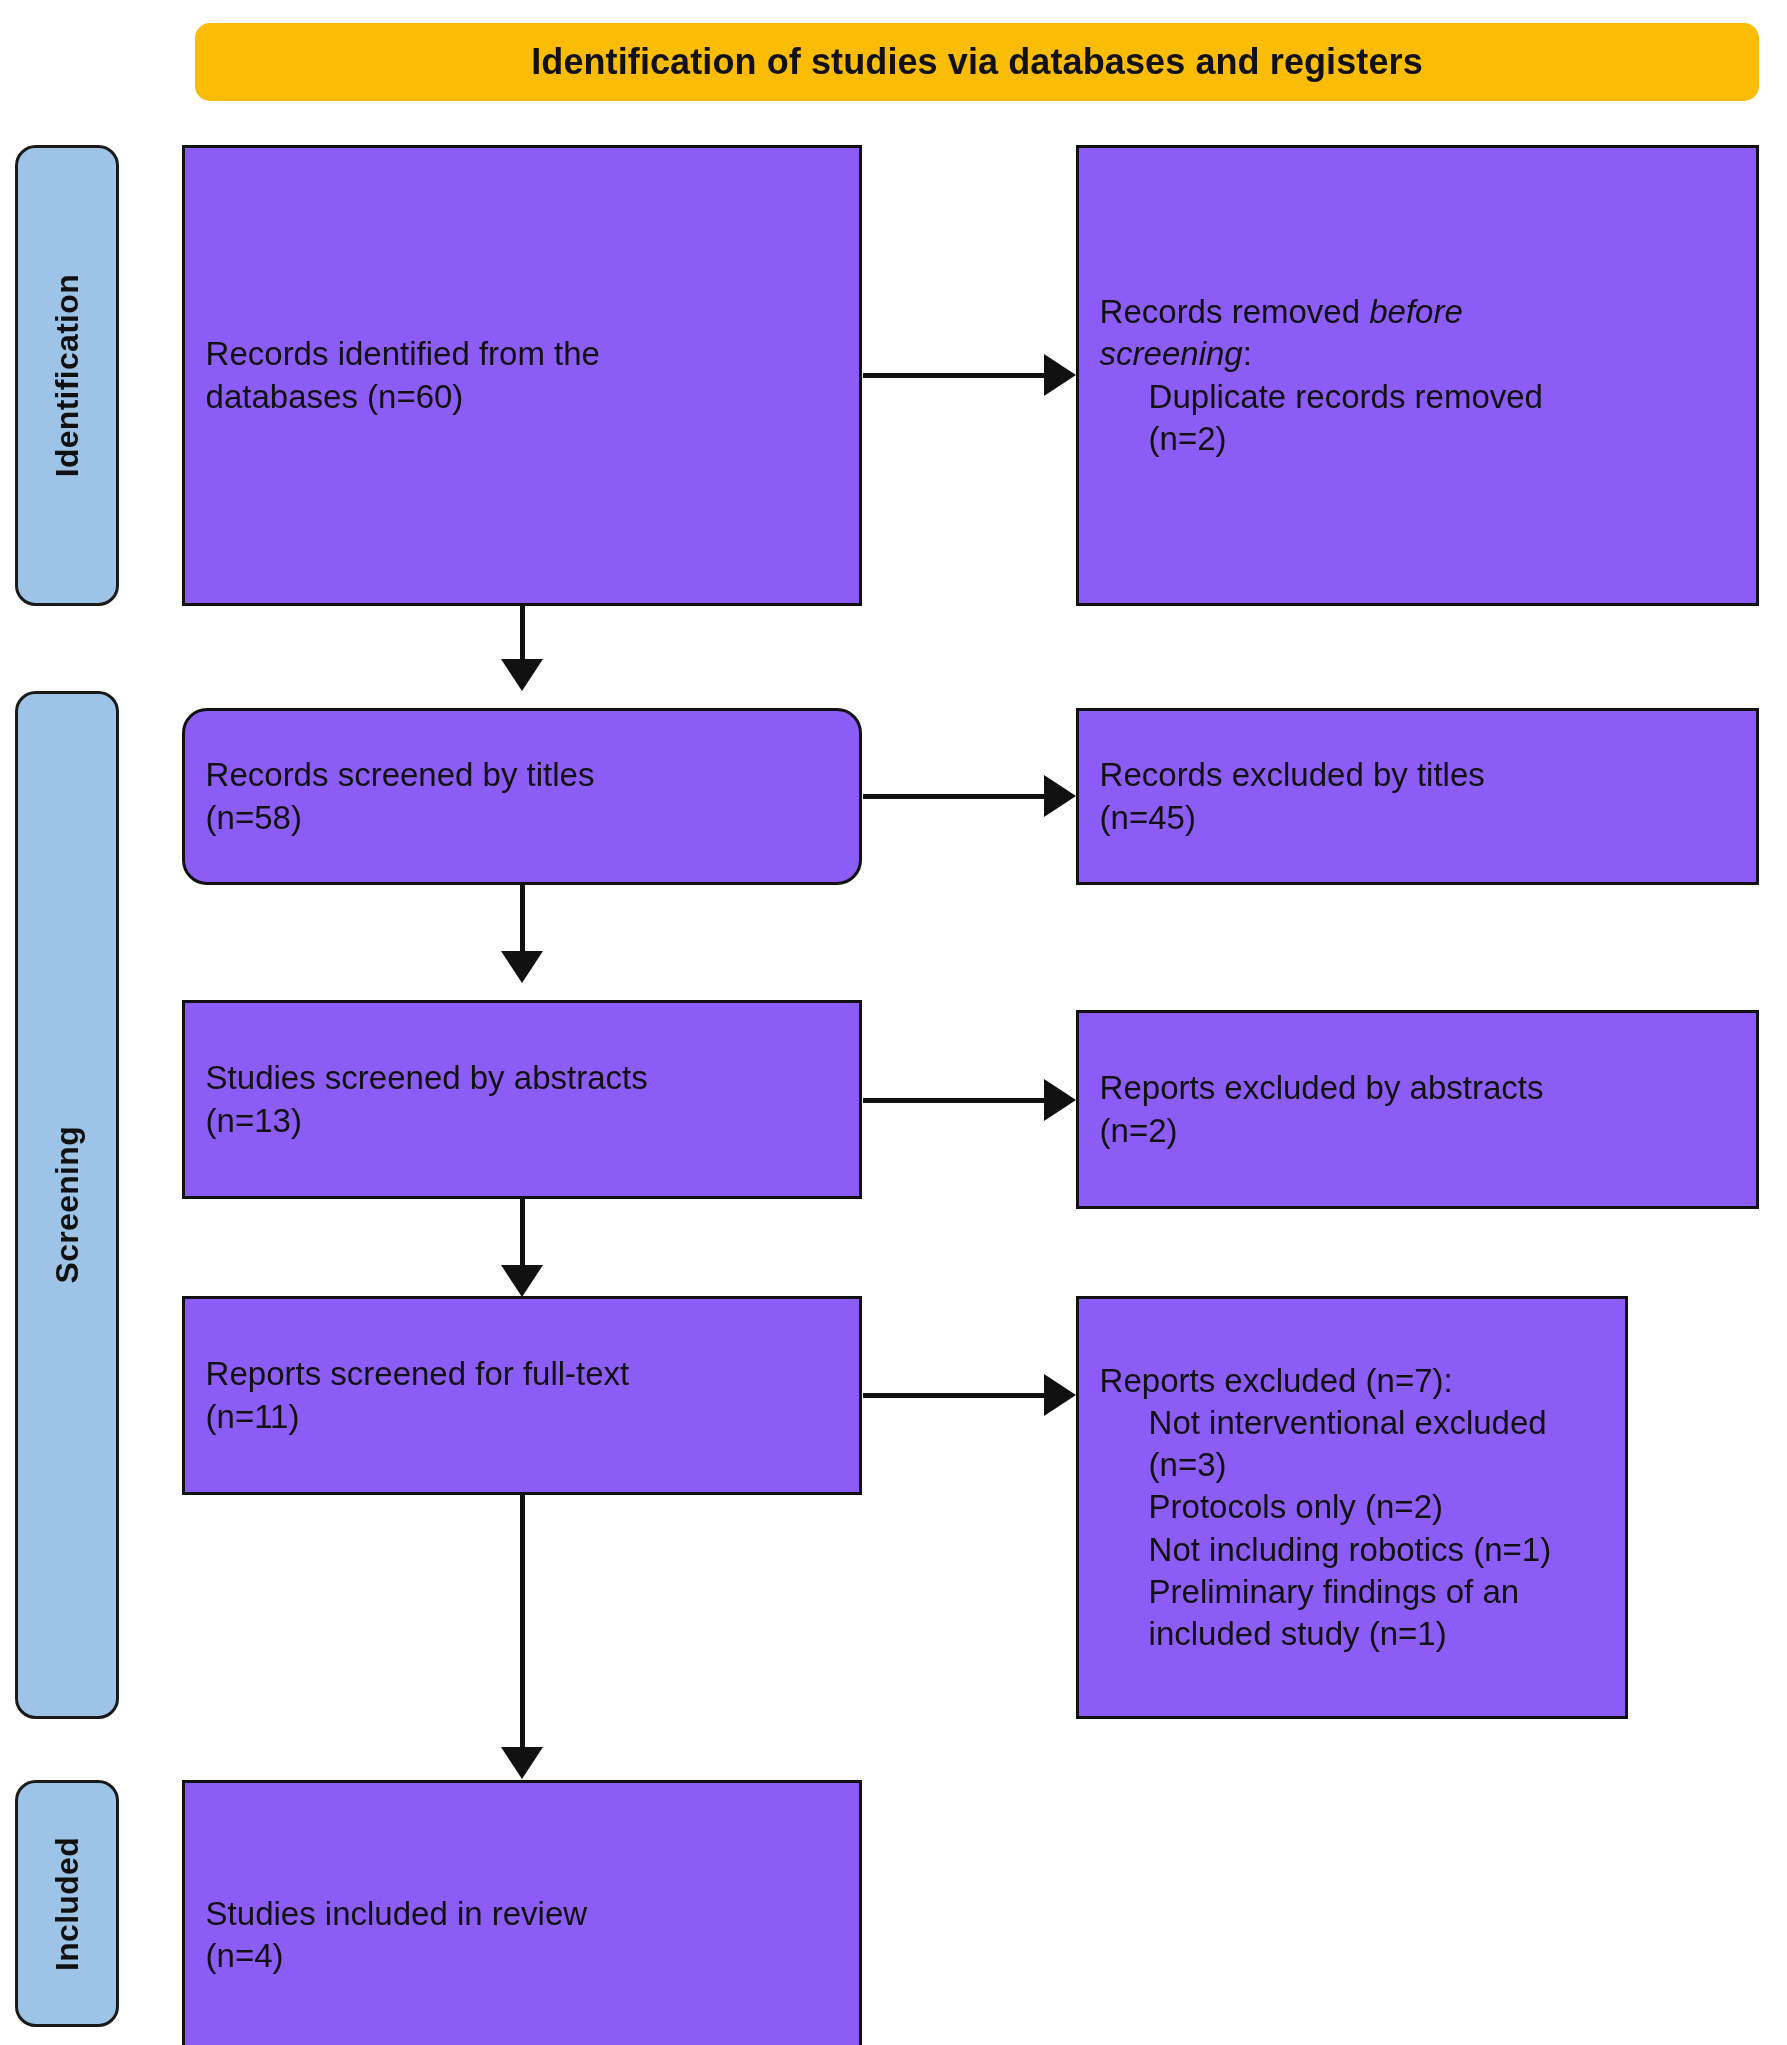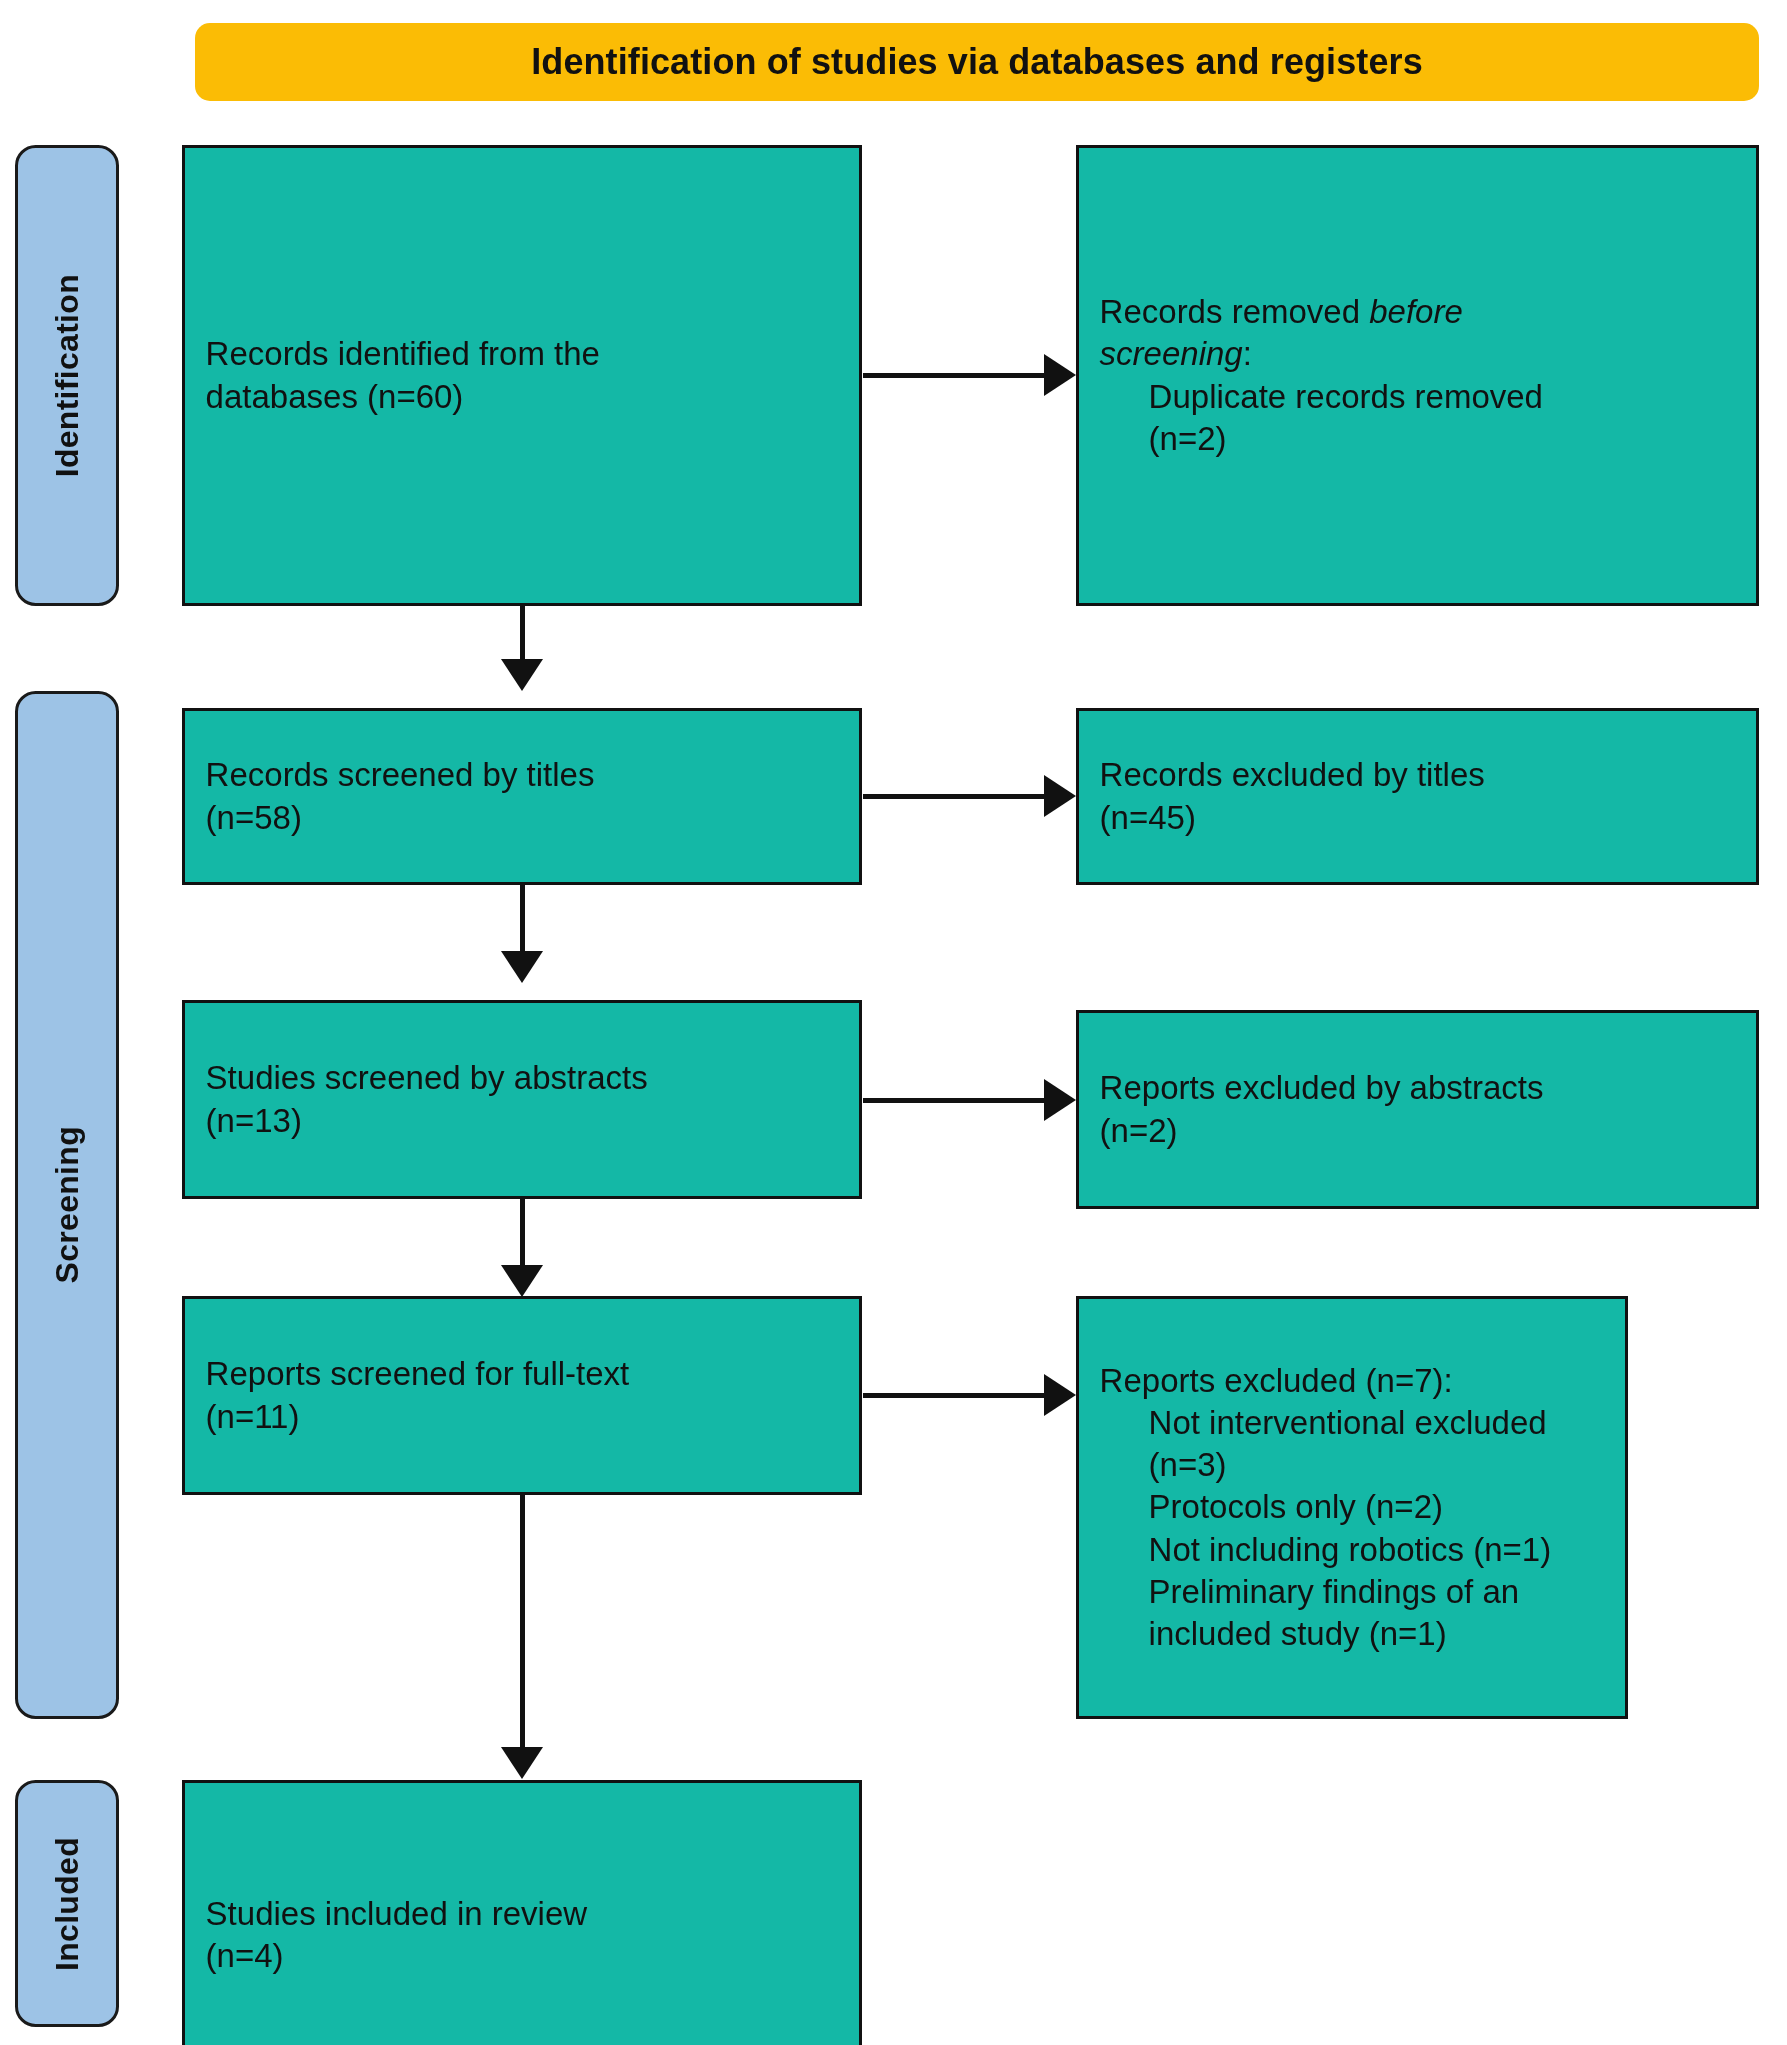--- a/index.html
+++ b/index.html
@@ -56,21 +56,21 @@
     font-size: 32px;
     font-weight: bold;
     color: #111111;
     white-space: nowrap;
     letter-spacing: 0.3px;
   }
 
   
   .box {
     position: absolute;
-    background: #14b8a6;
+    background: #8b5cf6;
     border: 3.4px solid #111111;
     box-sizing: border-box;
     display: flex;
     align-items: center;
   }
   .box-text {
     padding: 0 20.6px;
     font-size: 33px;
     line-height: 1.28;
     color: #111111;
@@ -145,21 +145,21 @@
       <span class="indent">(n=2)</span>
     </div>
   </div>
 
   <div class="hline" style="left:863px; top:373px; width:181px;"></div>
   <div class="arrow-right" style="left:1044px; top:354px;"></div>
 
   <div class="vline" style="left:520px; top:606px; height:56px;"></div>
   <div class="arrow-down" style="left:501px; top:659px;"></div>
 
-  <div class="box" style="left:182px; top:708px; width:680px; height:177px;">
+  <div class="box" style="left:182px; top:708px; width:680px; height:177px;border-radius:25px;">
     <div class="box-text">
       <span class="line">Records screened by titles</span>
       <span class="line">(n=58)</span>
     </div>
   </div>
 
   <div class="box" style="left:1076px; top:708px; width:683px; height:177px;">
     <div class="box-text">
       <span class="line">Records excluded by titles</span>
       <span class="line">(n=45)</span>

